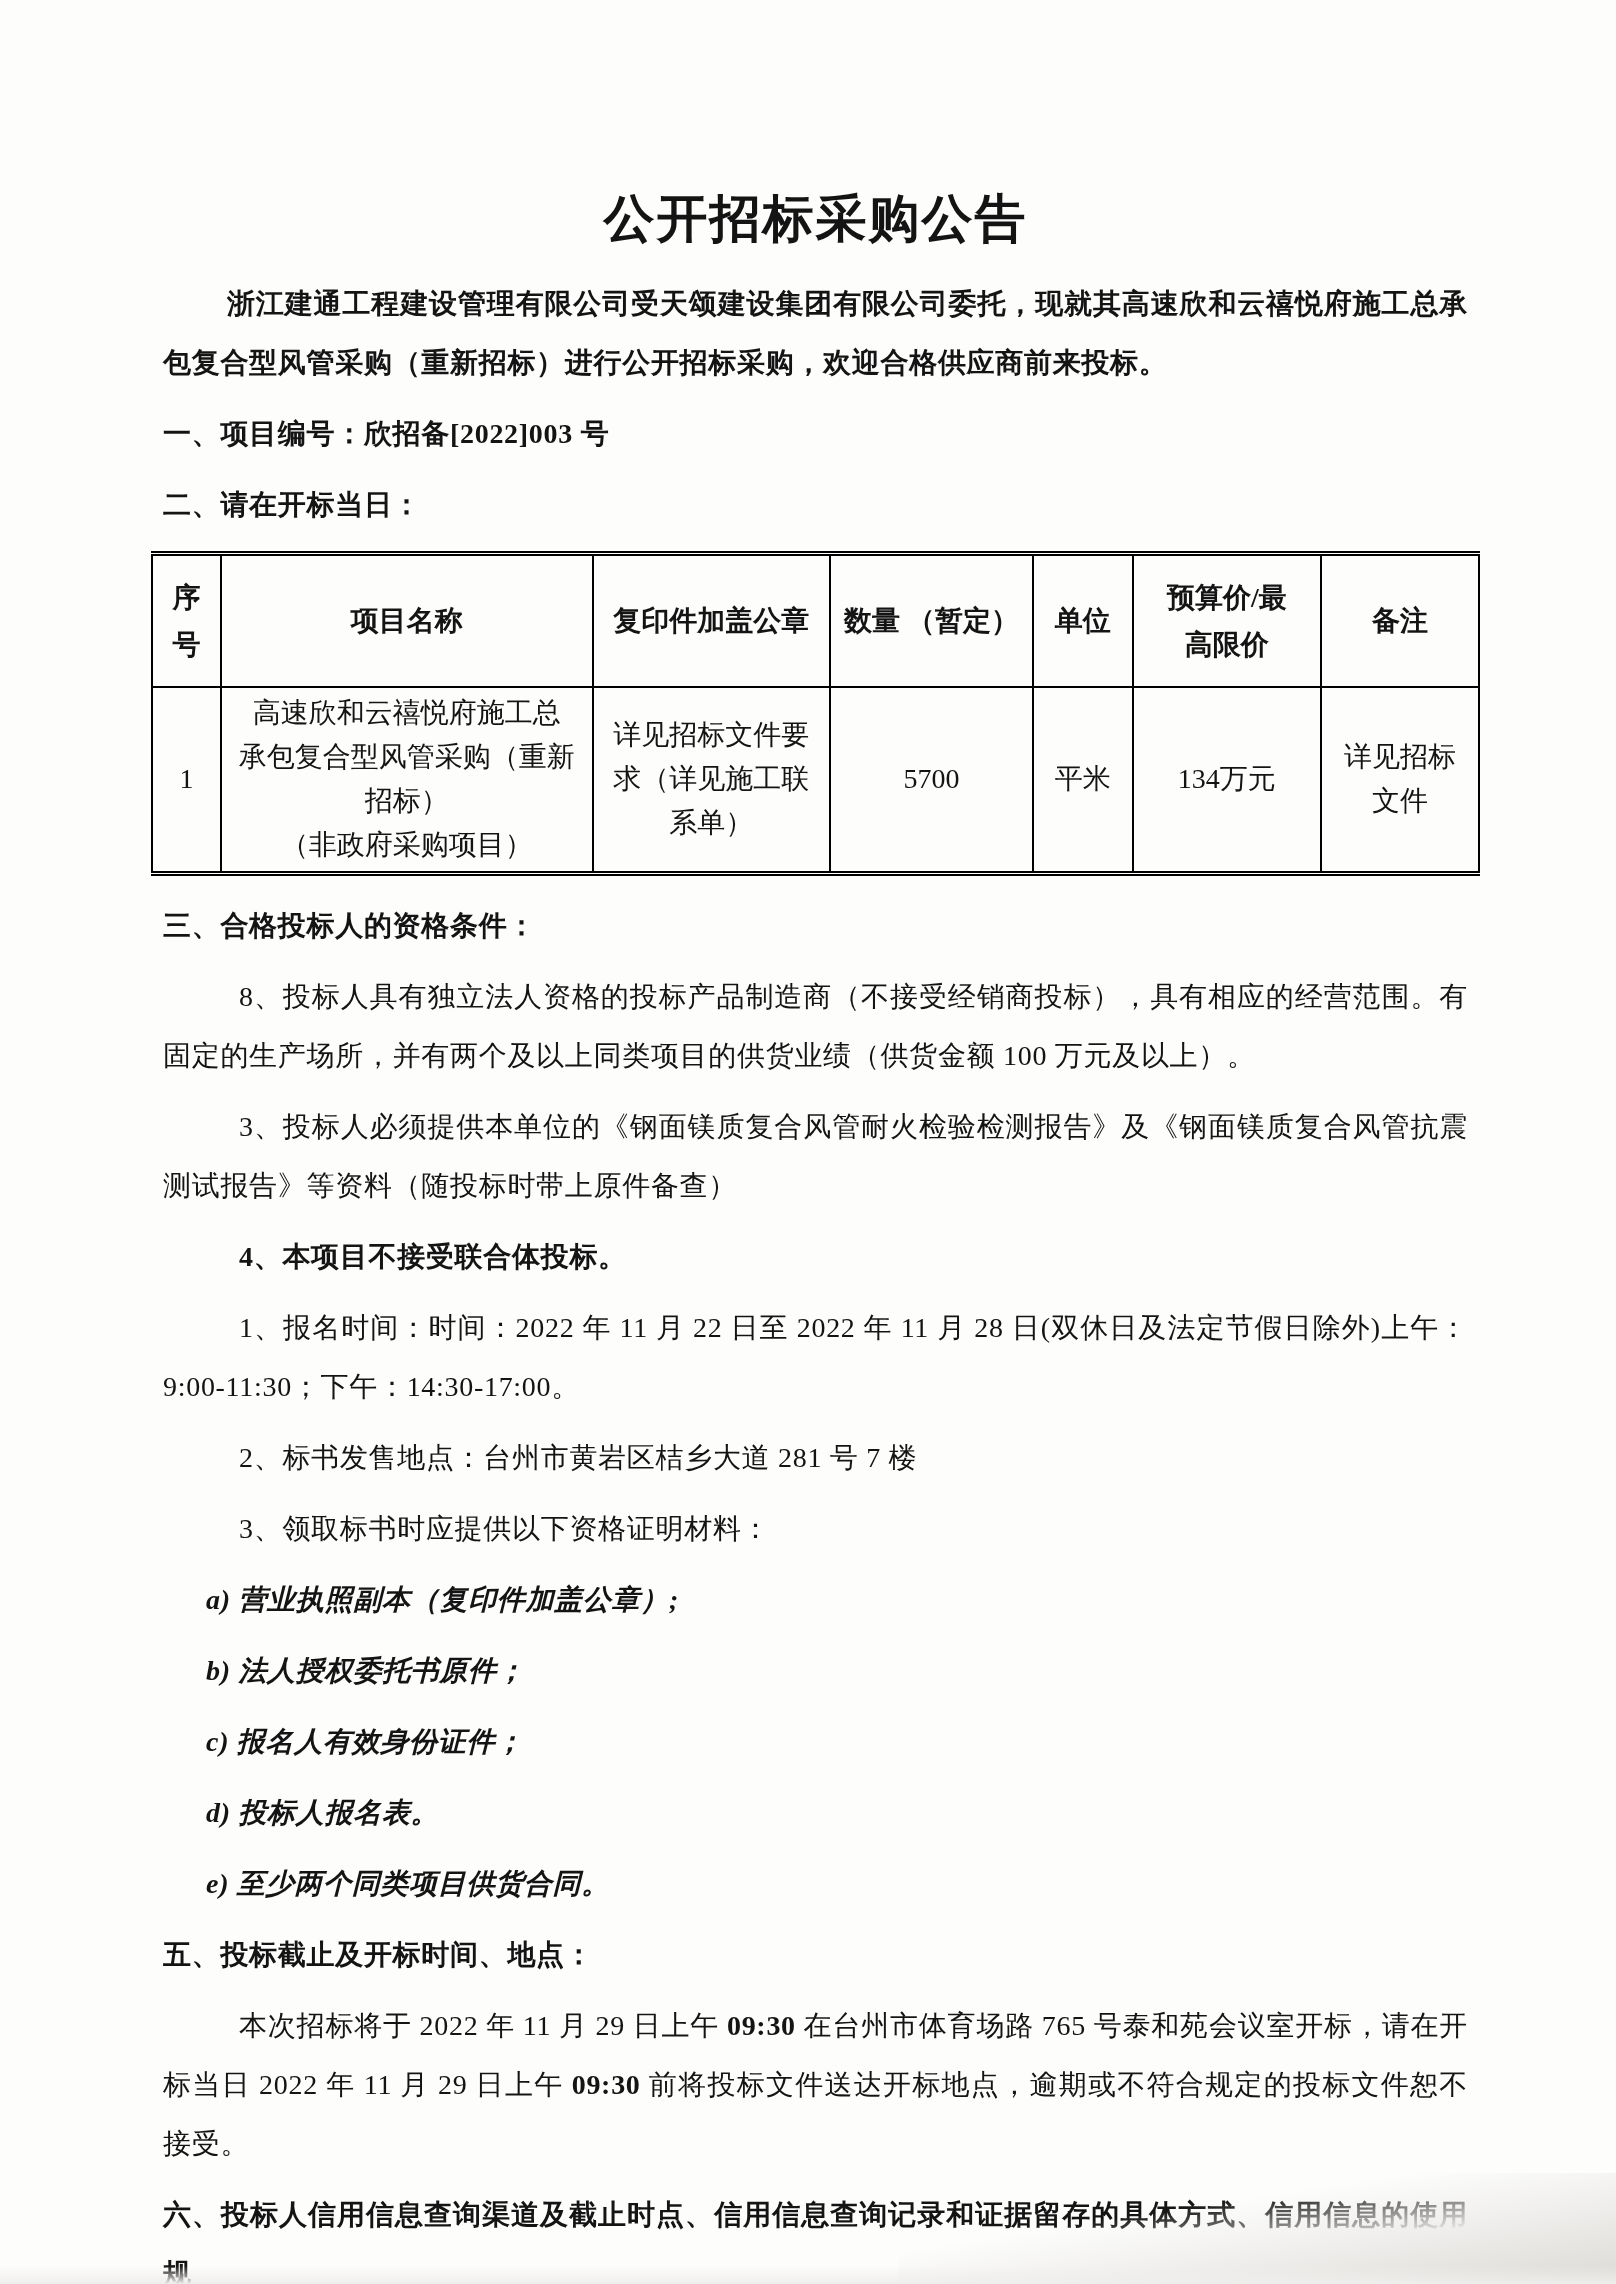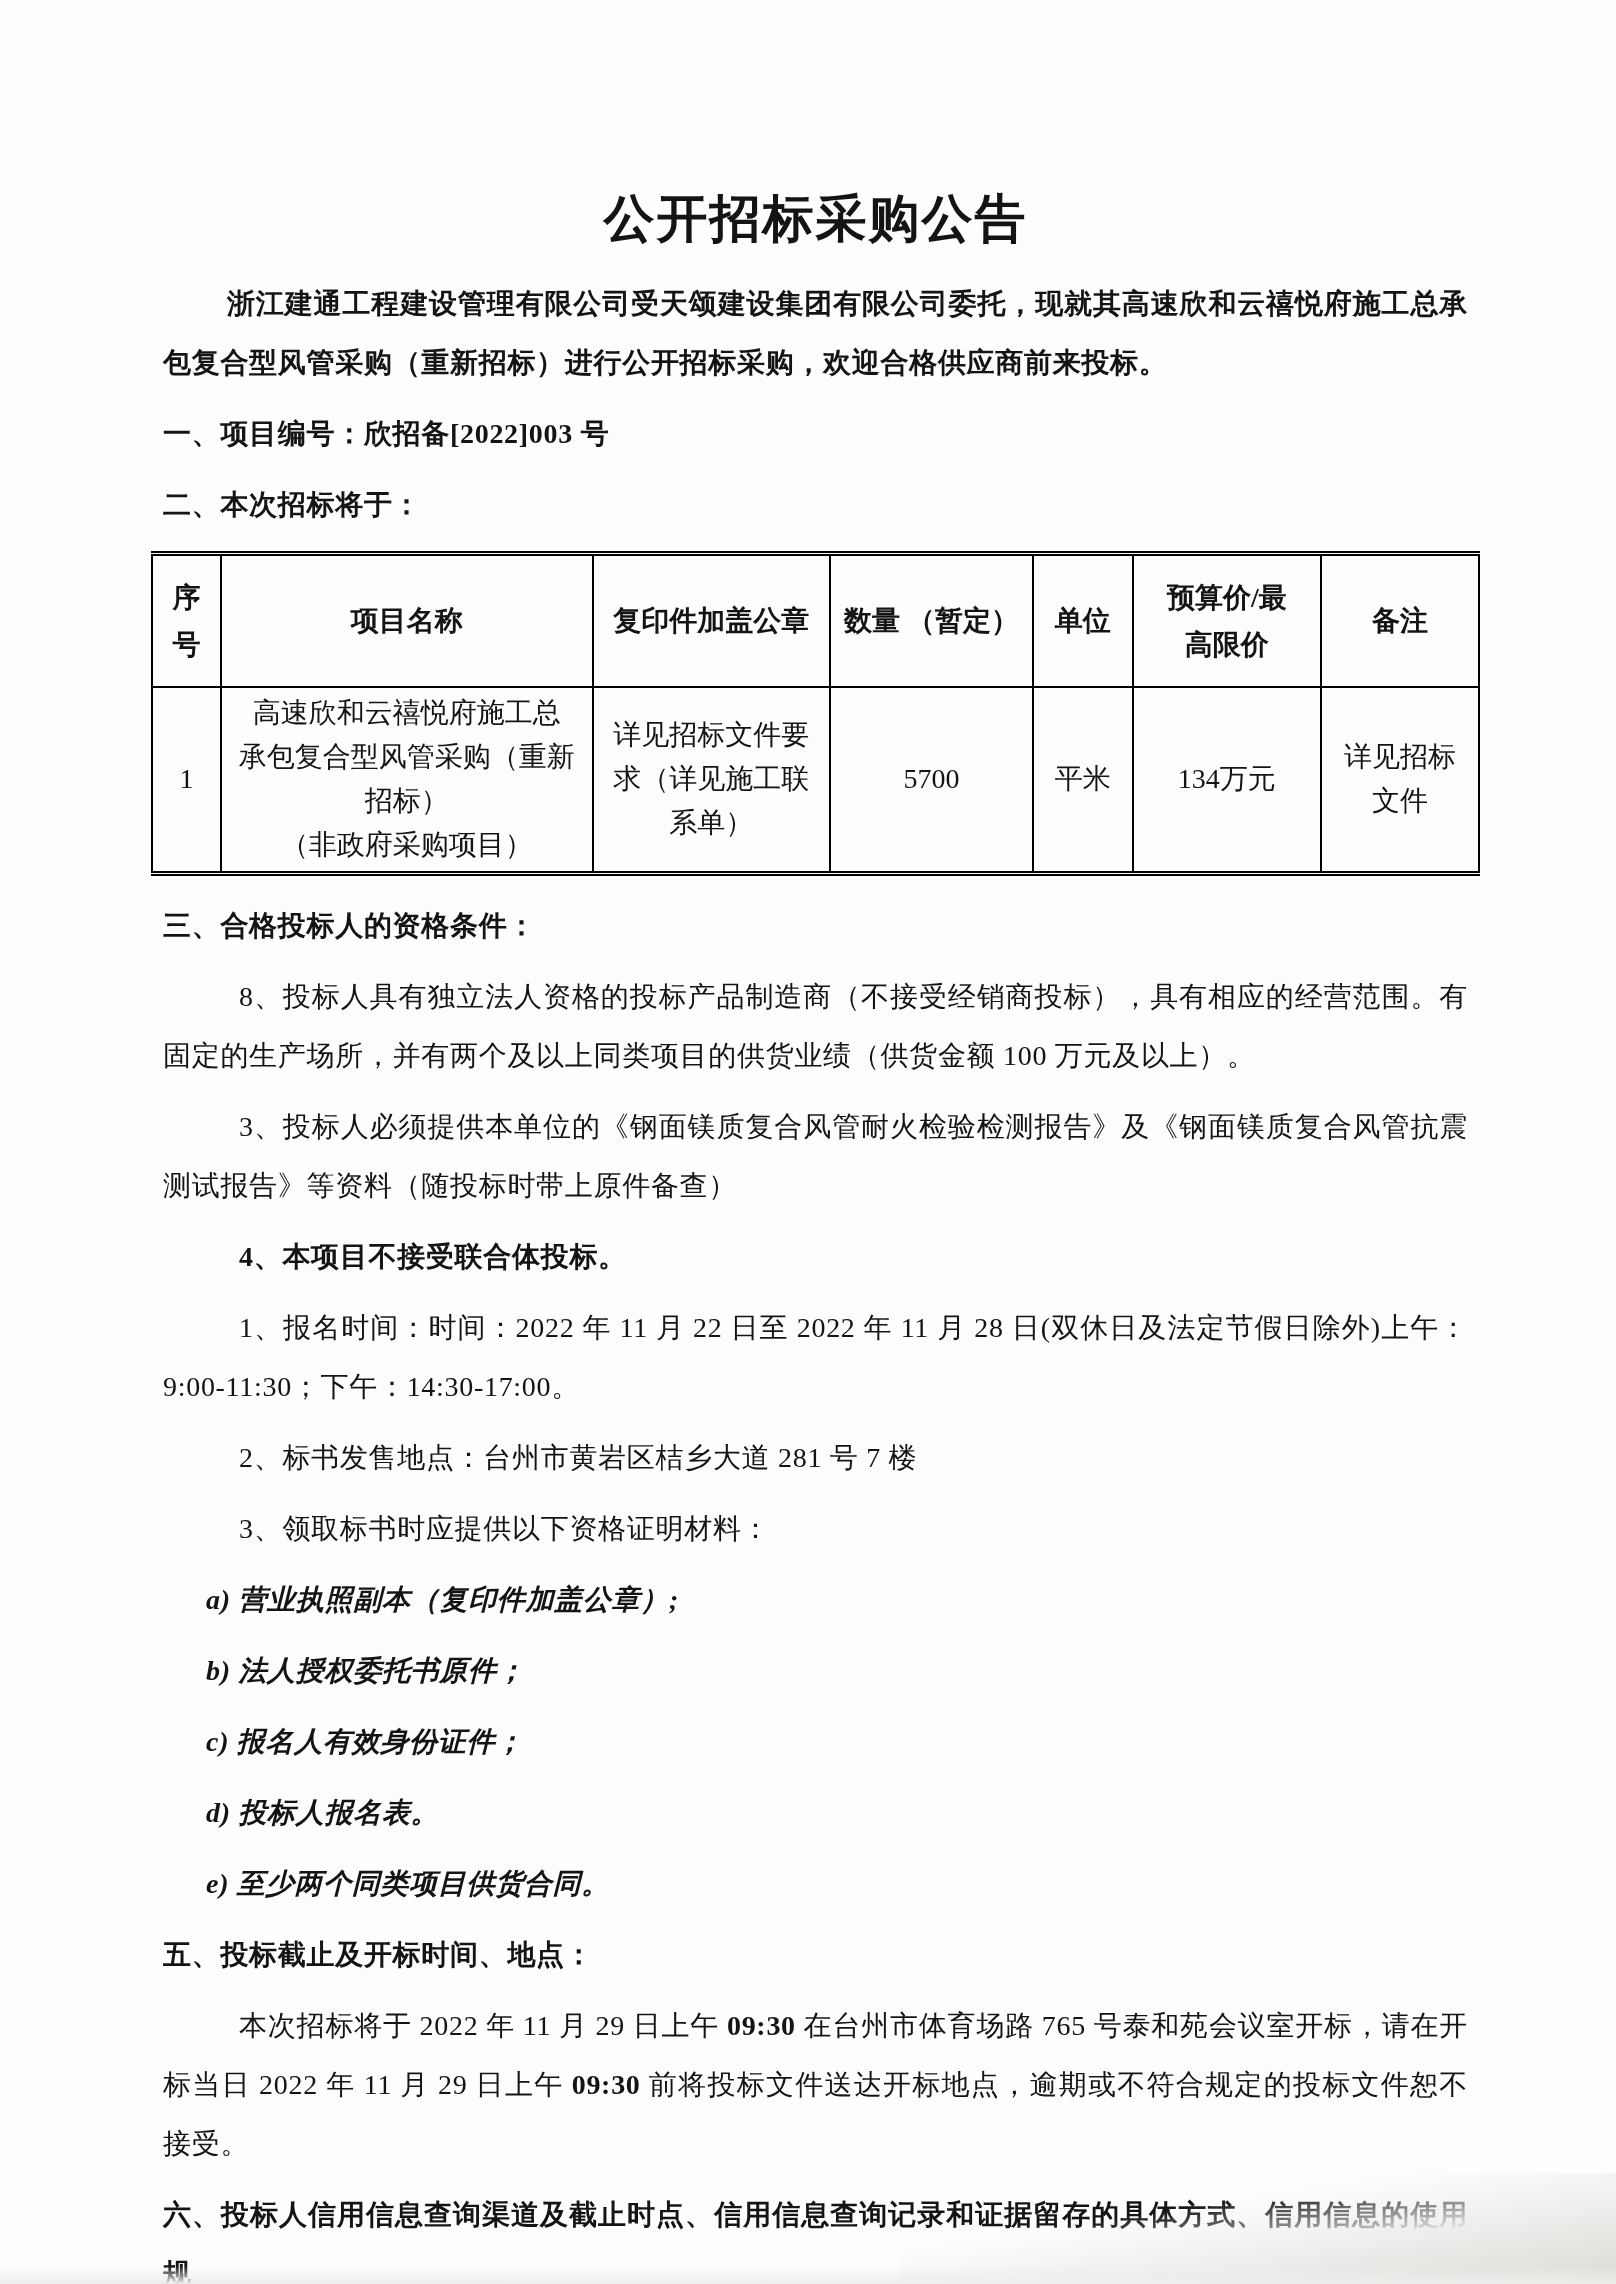--- a/index.html
+++ b/index.html
@@ -81,21 +81,21 @@
 
 <div class="page">
   <div class="content">
 
     <h1 class="doc-title">公开招标采购公告</h1>
 
     <p class="line bold indent2">浙江建通工程建设管理有限公司受天颂建设集团有限公司委托，现就其高速欣和云禧悦府施工总承包复合型风管采购（重新招标）进行公开招标采购，欢迎合格供应商前来投标。</p>
 
     <p class="line bold">一、项目编号：欣招备[2022]003 号</p>
 
-    <p class="line bold">二、本次招标将于：</p>
+    <p class="line bold">二、请在开标当日：</p>
 
     <table class="overview">
       <colgroup>
         <col style="width:5.2%">
         <col style="width:28.0%">
         <col style="width:17.9%">
         <col style="width:15.3%">
         <col style="width:7.5%">
         <col style="width:14.2%">
         <col style="width:11.9%">

